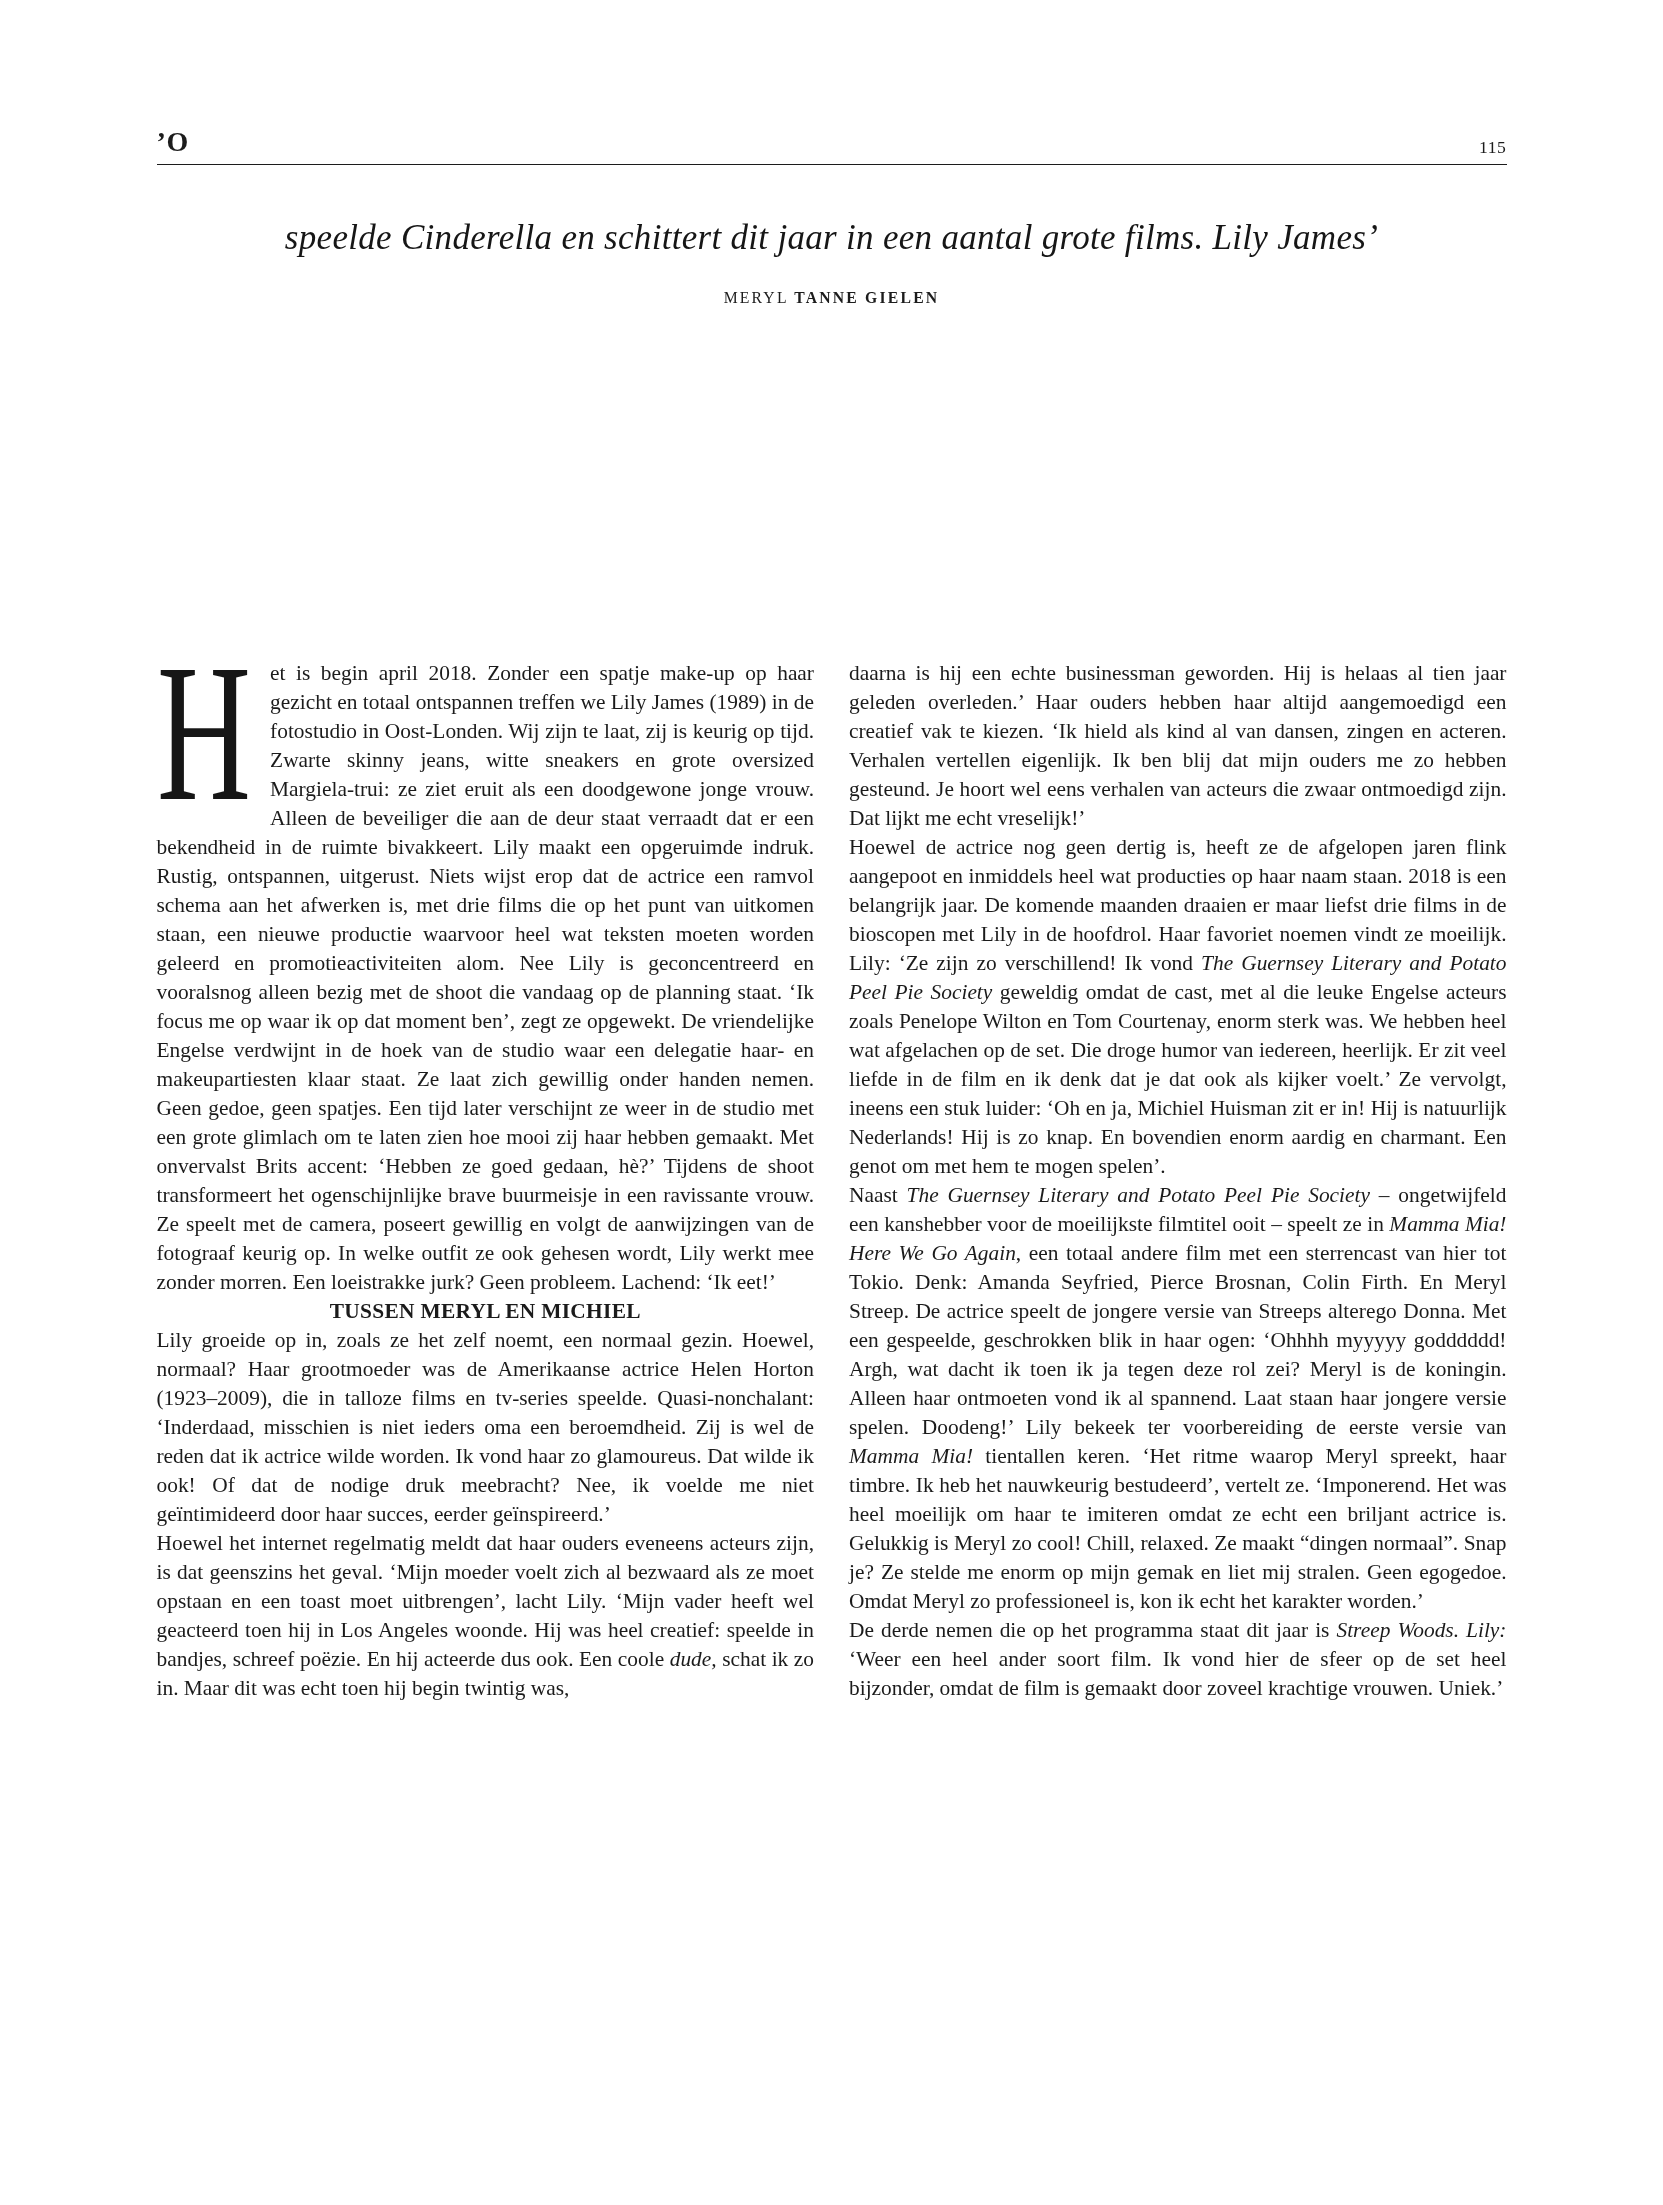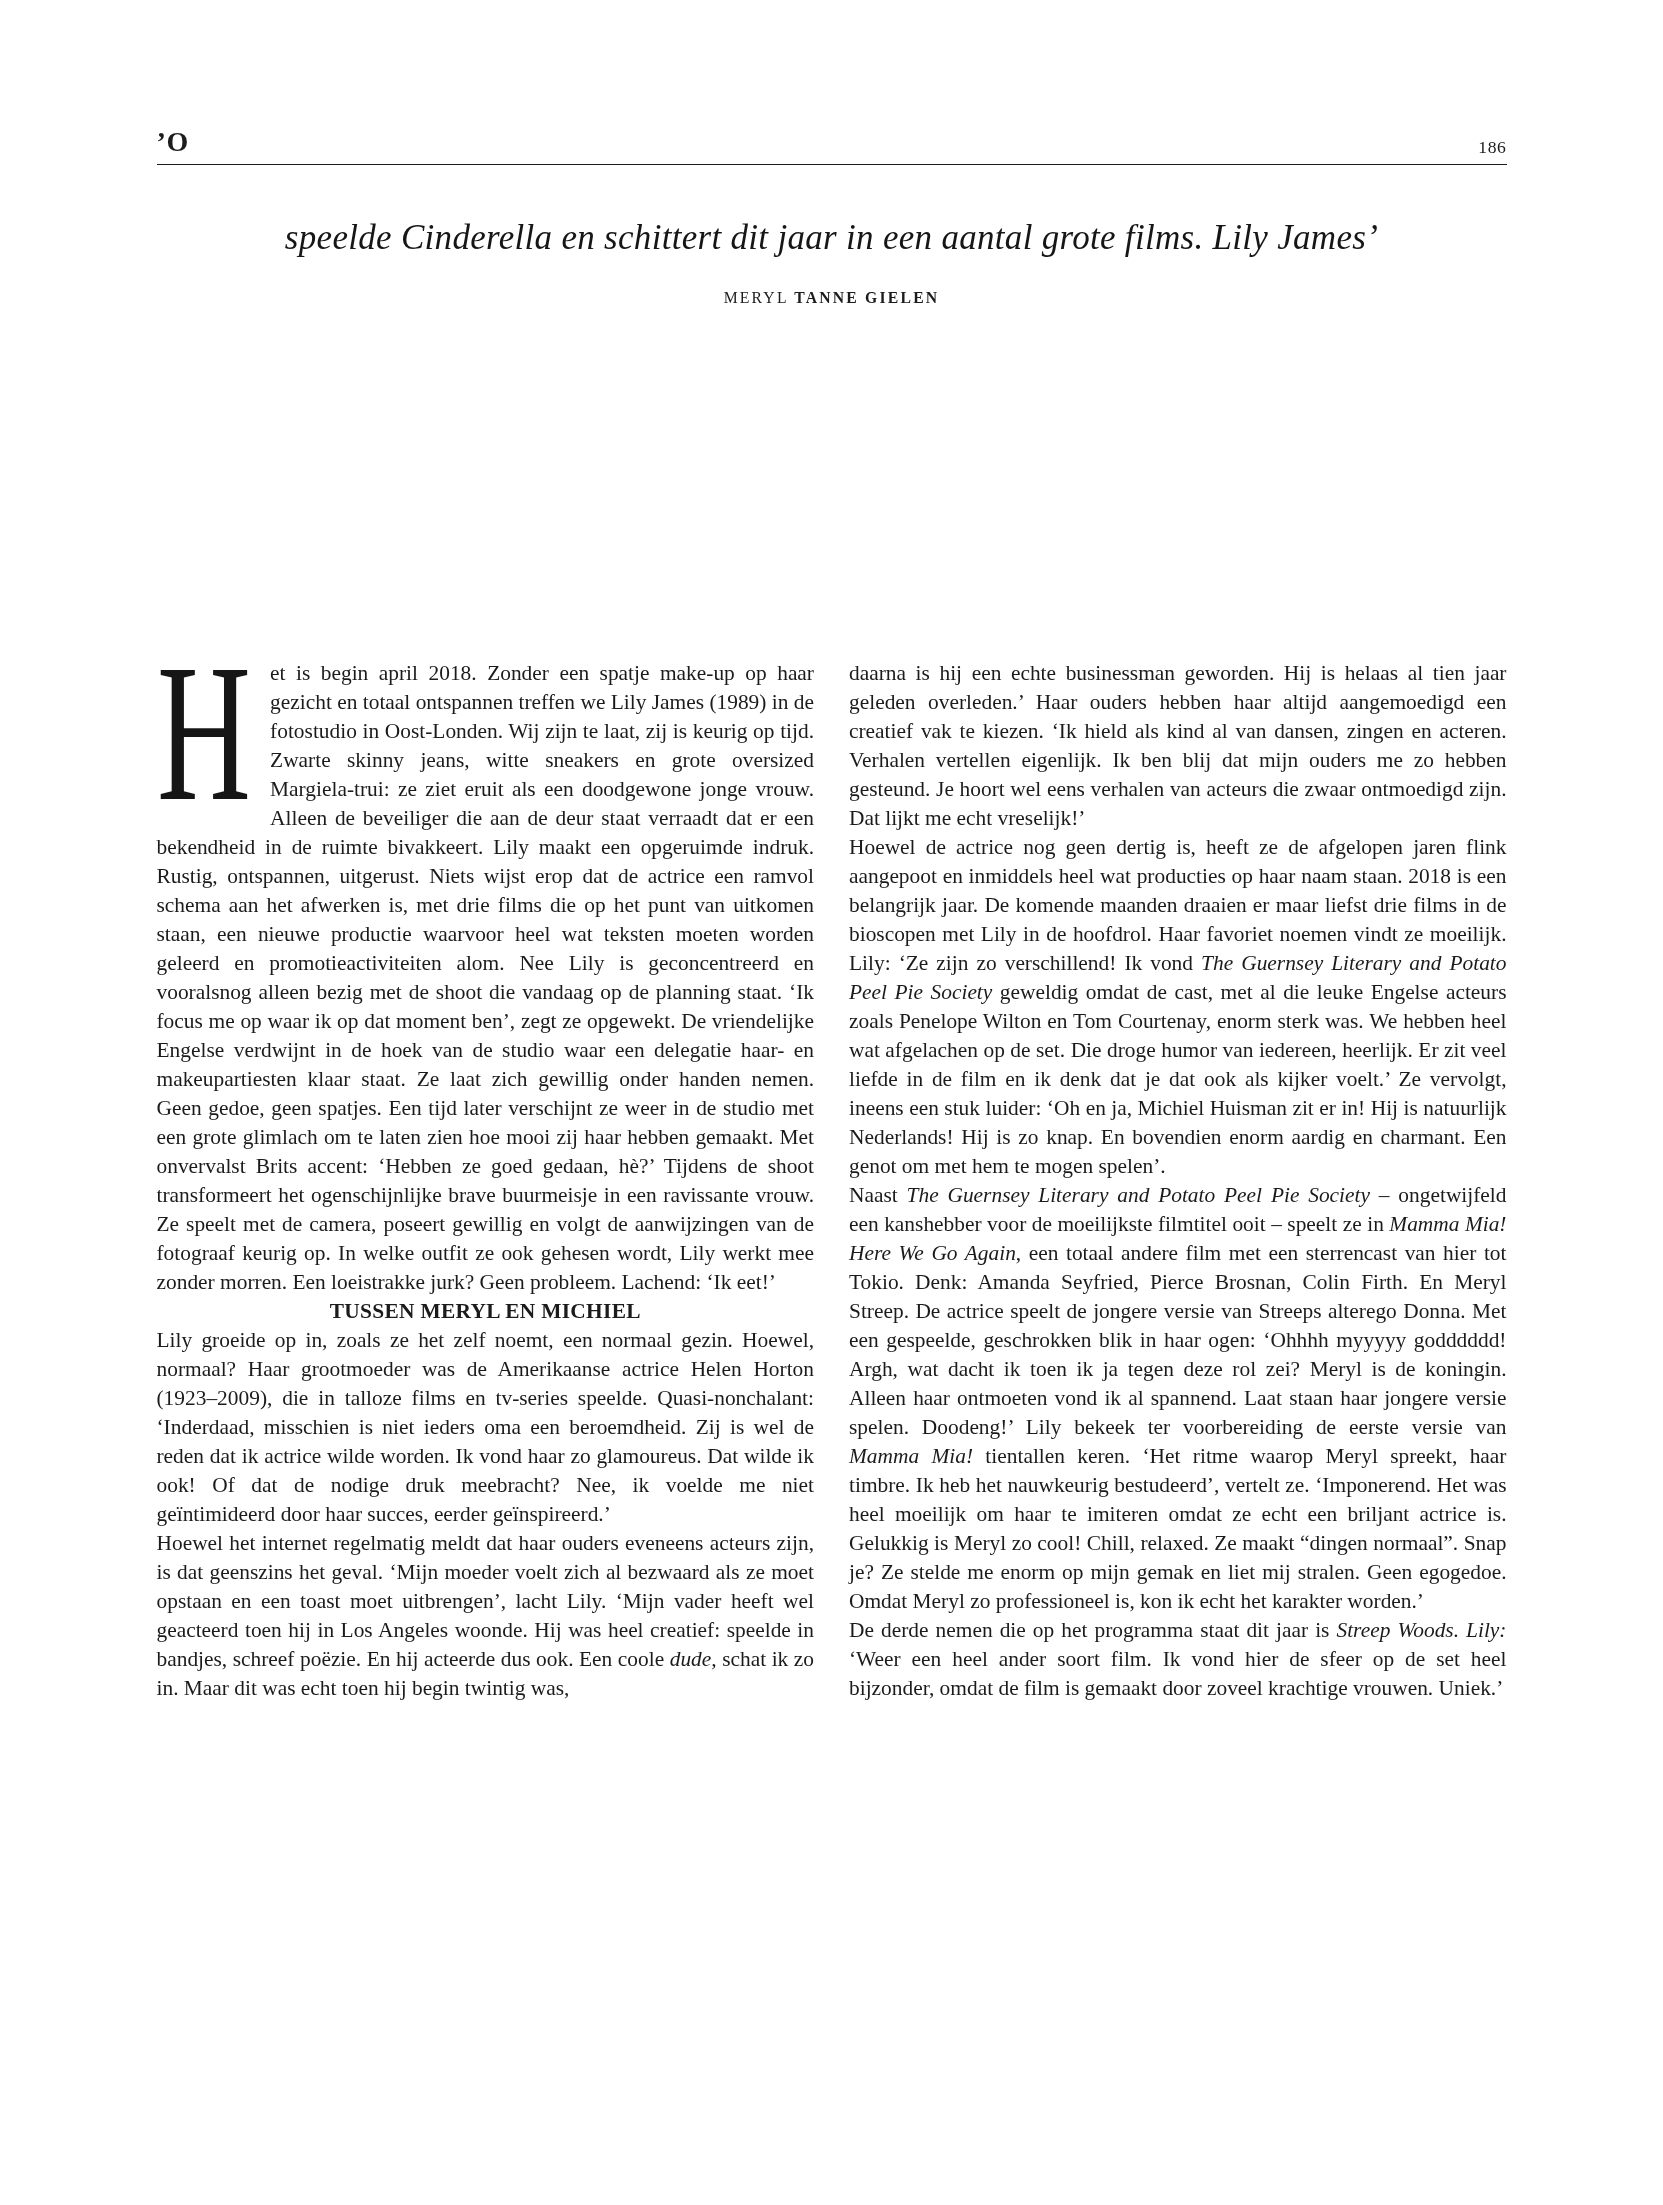--- a/index.html
+++ b/index.html
@@ -90,21 +90,21 @@
   }
 </style>
 </head>
 <body>
 
 <div class="page">
   <div class="content">
 
     <div class="masthead">
       <div class="logo">’O</div>
-      <div class="pagenum">186</div>
+      <div class="pagenum">115</div>
     </div>
 
     <div class="headline">
       <div>speelde Cinderella en schittert dit jaar in een aantal grote films. Lily James’</div>
     </div>
 
     <div class="byline">
       <span>MERYL</span>
       <span> </span>
       <span class="author">TANNE GIELEN</span>

